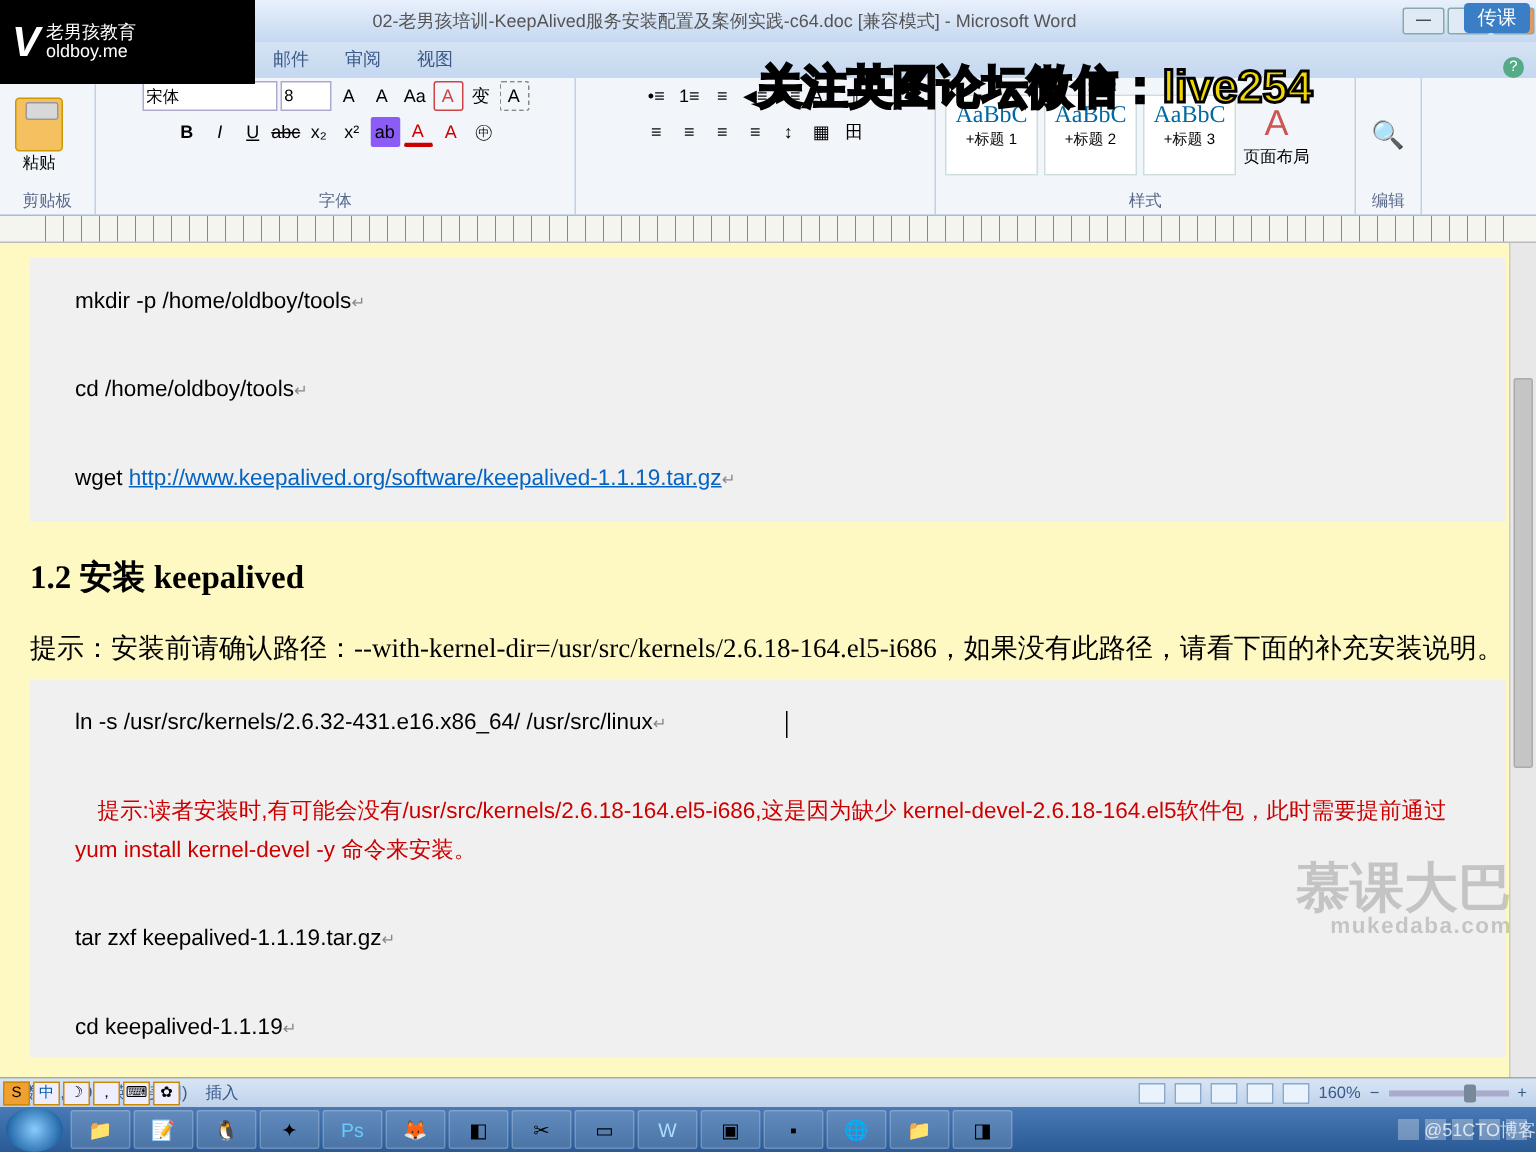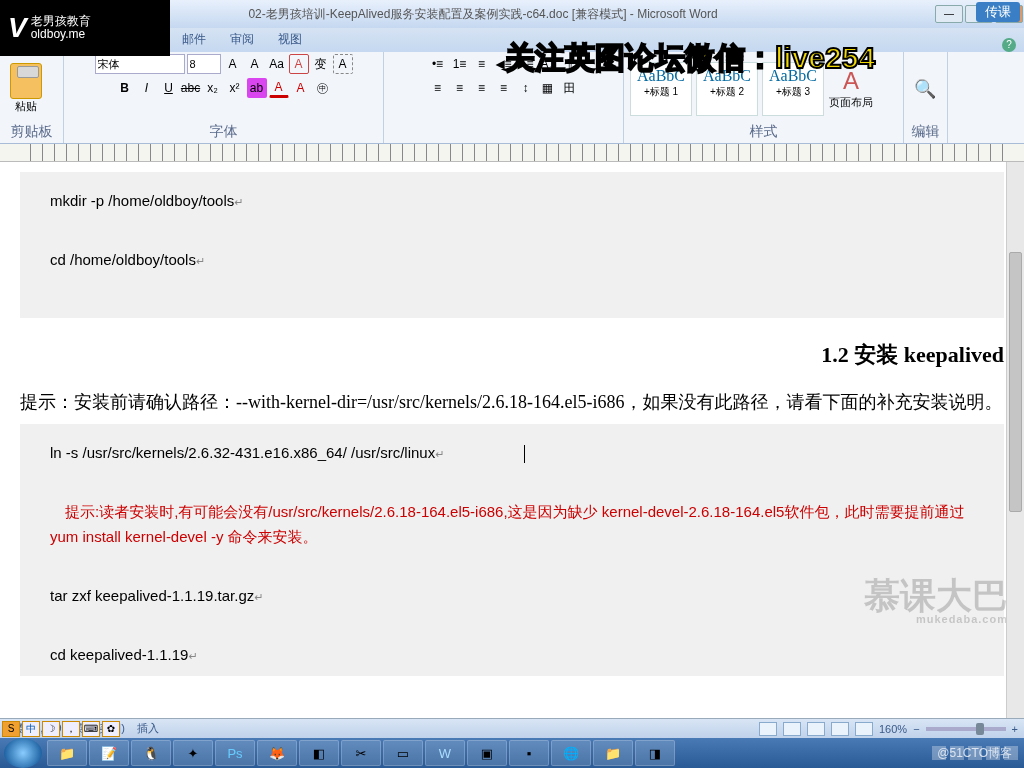--- a/index.html
+++ b/index.html
@@ -21,50 +21,50 @@
 .tab.active { background: #f5f8fc; border: 1px solid #9ab; border-bottom: none; border-radius: 3px 3px 0 0; }
 .help-icons { position: absolute; right: 8px; display: flex; gap: 8px; }
 .help-icons span { width: 14px; height: 14px; background: #5a8; border-radius: 50%; font-size: 10px; color: #fff; text-align: center; line-height: 14px; }
 
 
 .banner { position: absolute; top: 38px; left: 505px; font-size: 30px; font-weight: bold; color: #f0d800; -webkit-text-stroke: 2px #000; z-index: 30; }
 
 
 .ribbon { height: 92px; background: #f2f6fb; border-bottom: 1px solid #a8bcd8; display: flex; font-size: 11px; }
 .group { border-right: 1px solid #c0d0e5; padding: 2px 6px; display: flex; flex-direction: column; justify-content: space-between; }
-.group-label { text-align: center; font-size: 14px; color: #5a6a8a; }
+.group-label { text-align: center; font-size: 11px; color: #5a6a8a; }
 .group-content { flex: 1; display: flex; align-items: center; gap: 4px; }
 .paste-big { text-align: center; padding: 0 4px; }
 .paste-icon { width: 32px; height: 36px; background: #f5c060; border: 1px solid #c90; border-radius: 3px; margin: 0 auto; position: relative; }
 .paste-icon::after { content: ""; position: absolute; top: 2px; left: 6px; width: 20px; height: 10px; background: #d8d8d8; border: 1px solid #999; border-radius: 2px; }
 .font-block { display: flex; flex-direction: column; gap: 4px; }
 .font-row { display: flex; align-items: center; gap: 2px; }
 .combo { border: 1px solid #aac; background: #fff; height: 20px; font-size: 11px; padding: 0 2px; }
 .icon-btn { width: 20px; height: 20px; border: 1px solid transparent; display: inline-flex; align-items: center; justify-content: center; font-size: 12px; cursor: pointer; border-radius: 2px; }
 .styles-block { display: flex; gap: 4px; }
 .style-item { width: 62px; height: 54px; border: 1px solid #cdd; background: #fff; text-align: center; font-size: 10px; padding-top: 4px; }
 .style-item .preview { font-size: 16px; color: #0369a1; font-family: SimSun; }
 
 
 .ruler { height: 18px; background: #f5f5f0; border-bottom: 1px solid #bbb; position: relative; font-size: 8px; color: #444; }
 .ruler-marks { position: absolute; left: 30px; right: 20px; top: 0; height: 100%; background: repeating-linear-gradient(90deg, #888 0, #888 1px, transparent 1px, transparent 12px); }
 
 
-.doc-area { position: absolute; top: 162px; bottom: 48px; left: 0; right: 0; background: #ffffff; overflow: hidden; }
+.doc-area { position: absolute; top: 162px; bottom: 48px; left: 0; right: 0; background: #fef9c3; overflow: hidden; }
 .doc-content { padding: 10px 20px; font-family: SimSun, serif; font-size: 17px; color: #000; line-height: 1.7; }
 .code-box { background: #f0f0f0; padding: 12px 30px; font-family: "Courier New", monospace; font-size: 15px; margin-bottom: 18px; }
 .code-box .line { margin: 4px 0; }
 .link { color: #0563c1; text-decoration: underline; }
-.heading { font-size: 22px; font-weight: bold; margin: 14px 0; font-family: SimSun; text-align: right; }
+.heading { font-size: 22px; font-weight: bold; margin: 14px 0; font-family: SimSun; }
 .para { margin: 6px 0; font-size: 18px; font-family: SimSun; }
 .red-text { color: #c00; }
 .cursor-caret { display: inline-block; width: 1px; height: 18px; background: #000; vertical-align: middle; margin-left: 80px; }
 .cr { color: #888; font-size: 11px; }
 .watermark { position: absolute; right: 16px; bottom: 95px; color: rgba(0,0,0,0.18); font-size: 36px; font-weight: bold; text-align: right; line-height: 1; }
-.watermark .wm-url { font-size: 11px; letter-spacing: 1px; }
+.watermark .wm-url { font-size: 15px; letter-spacing: 1px; }
 
 
 .vscroll { position: absolute; right: 0; top: 162px; bottom: 48px; width: 18px; background: #e8e8e8; border-left: 1px solid #ccc; }
 .vscroll-thumb { position: absolute; left: 2px; right: 2px; top: 90px; height: 260px; background: #c5c5c5; border: 1px solid #aaa; border-radius: 2px; }
 
 
 .status-bar { position: absolute; bottom: 30px; left: 0; right: 0; height: 20px; background: linear-gradient(#d8e5f5, #c0d2ea); border-top: 1px solid #9ab; display: flex; align-items: center; font-size: 11px; color: #3a5a8a; padding: 0 6px; }
 .status-left { flex: 1; display: flex; gap: 12px; }
 .status-right { display: flex; align-items: center; gap: 6px; }
 .view-btn { width: 18px; height: 14px; border: 1px solid #8ac; background: #eaf2fb; }
@@ -75,21 +75,21 @@
 .ime-bar { position: absolute; bottom: 30px; left: 2px; height: 18px; display: flex; align-items: center; gap: 2px; z-index: 5; }
 .ime-item { width: 18px; height: 16px; background: #f0a030; border: 1px solid #c80; font-size: 10px; text-align: center; line-height: 14px; }
 
 
 .taskbar { position: absolute; bottom: 0; left: 0; right: 0; height: 30px; background: linear-gradient(#4a7ab5, #2a5a95); display: flex; align-items: center; }
 .start-btn { width: 38px; height: 30px; background: radial-gradient(circle at 50% 50%, #8cf, #048); border-radius: 50%; margin: 0 4px; }
 .task-item { width: 40px; height: 26px; margin: 0 1px; background: rgba(255,255,255,0.15); border: 1px solid rgba(255,255,255,0.2); border-radius: 2px; display: flex; align-items: center; justify-content: center; font-size: 13px; }
 .tray { margin-left: auto; display: flex; align-items: center; gap: 4px; padding-right: 6px; color: #fff; font-size: 10px; }
 .tray-icon { width: 14px; height: 14px; background: rgba(255,255,255,0.3); }
 .chuanke { position: absolute; right: 4px; top: 2px; width: 44px; height: 20px; background: #3a7fc5; color: #fff; font-size: 13px; text-align: center; line-height: 20px; border-radius: 3px; z-index: 40; }
-.blog-credit { position: absolute; right: 12px; bottom: 6px; color: rgba(255,255,255,0.75); font-size: 12px; z-index: 50; }
+.blog-credit { position: absolute; right: 0; bottom: 6px; color: rgba(255,255,255,0.75); font-size: 12px; z-index: 50; }
 </style>
 </head>
 <body>
 
 <div class="chuanke">传课</div>
 
 <div class="title-bar">
   <div class="logo">
     <span class="logo-v">V</span>
     <div class="logo-text">
@@ -142,21 +142,21 @@
         <span class="icon-btn">变</span>
         <span class="icon-btn" style="border:1px dashed #888">A</span>
       </div>
       <div class="font-row">
         <span class="icon-btn" style="font-weight:bold">B</span>
         <span class="icon-btn" style="font-style:italic">I</span>
         <span class="icon-btn" style="text-decoration:underline">U</span>
         <span class="icon-btn" style="text-decoration:line-through">abc</span>
         <span class="icon-btn">x₂</span>
         <span class="icon-btn">x²</span>
-        <span class="icon-btn" style="background:#d946ef">ab</span>
+        <span class="icon-btn" style="background:#8b5cf6">ab</span>
         <span class="icon-btn" style="color:#c00;border-bottom:3px solid #c00">A</span>
         <span class="icon-btn" style="color:#c00">A</span>
         <span class="icon-btn">㊥</span>
       </div>
     </div>
     <div class="group-label">字体</div>
   </div>
 
   <div class="group" style="width:240px">
     <div class="group-content font-block">
@@ -215,20 +215,23 @@
   <div class="ruler-marks"></div>
 </div>
 
 <div class="doc-area">
   <div class="doc-content">
     <div class="code-box">
       <div class="line"><span>mkdir -p /home/oldboy/tools</span><span class="cr">↵</span></div>
       <div class="line">&nbsp;</div>
       <div class="line"><span>cd /home/oldboy/tools</span><span class="cr">↵</span></div>
       <div class="line">&nbsp;</div>
+      <div class="line">
+        <span>wget </span><a class="link">http://www.keepalived.org/software/keepalived-1.1.19.tar.gz</a><span class="cr">↵</span>
+      </div>
     </div>
 
     <div class="heading">1.2 安装 keepalived</div>
 
     <div class="para">提示：安装前请确认路径：--with-kernel-dir=/usr/src/kernels/2.6.18-164.el5-i686，如果没有此路径，请看下面的补充安装说明。</div>
 
     <div class="code-box" style="padding-bottom:4px">
       <div class="line">
         <span>ln -s /usr/src/kernels/2.6.32-431.e16.x86_64/ /usr/src/linux</span><span class="cr">↵</span><span class="cursor-caret"></span>
       </div>

